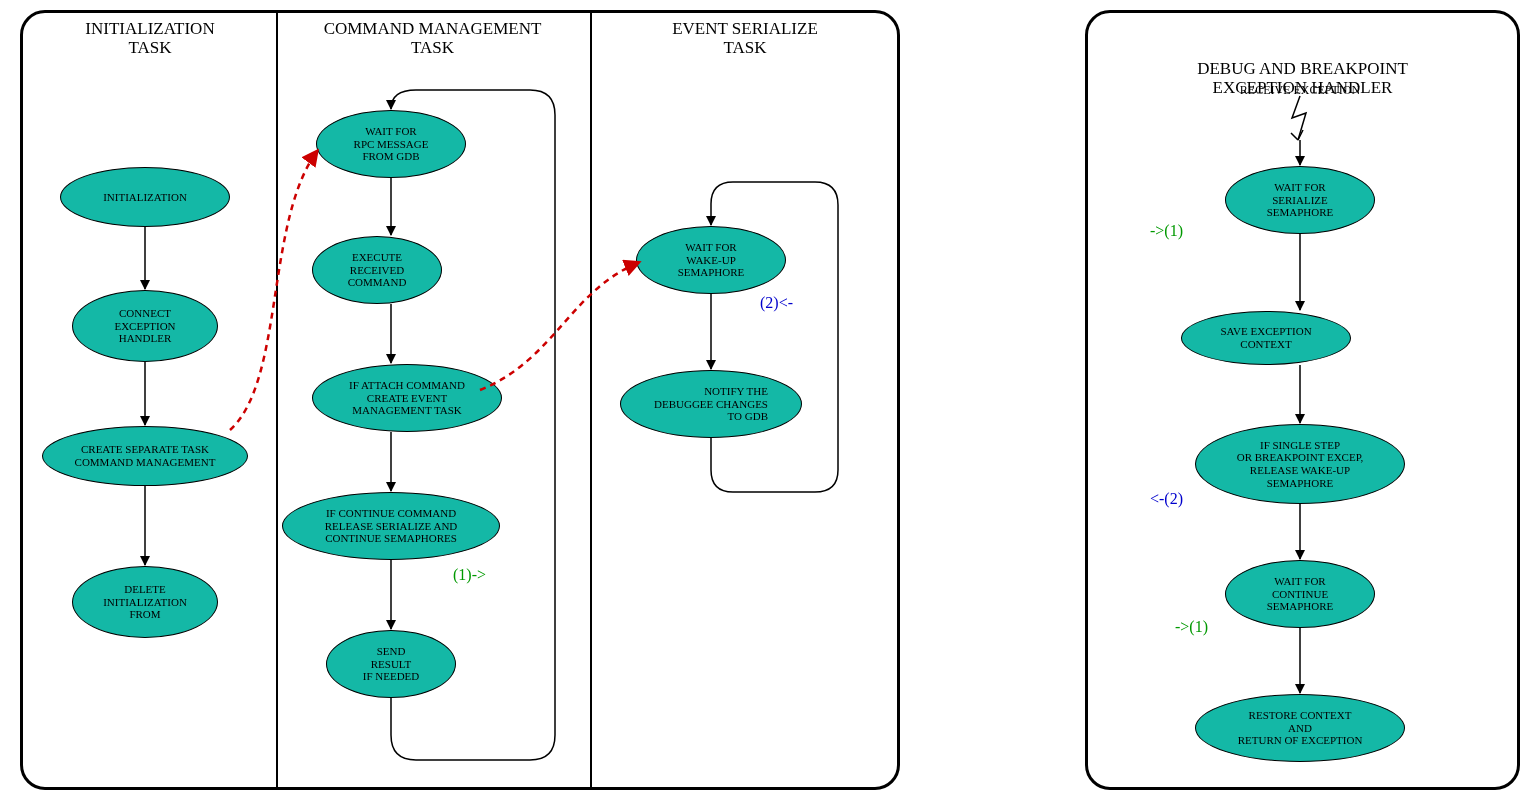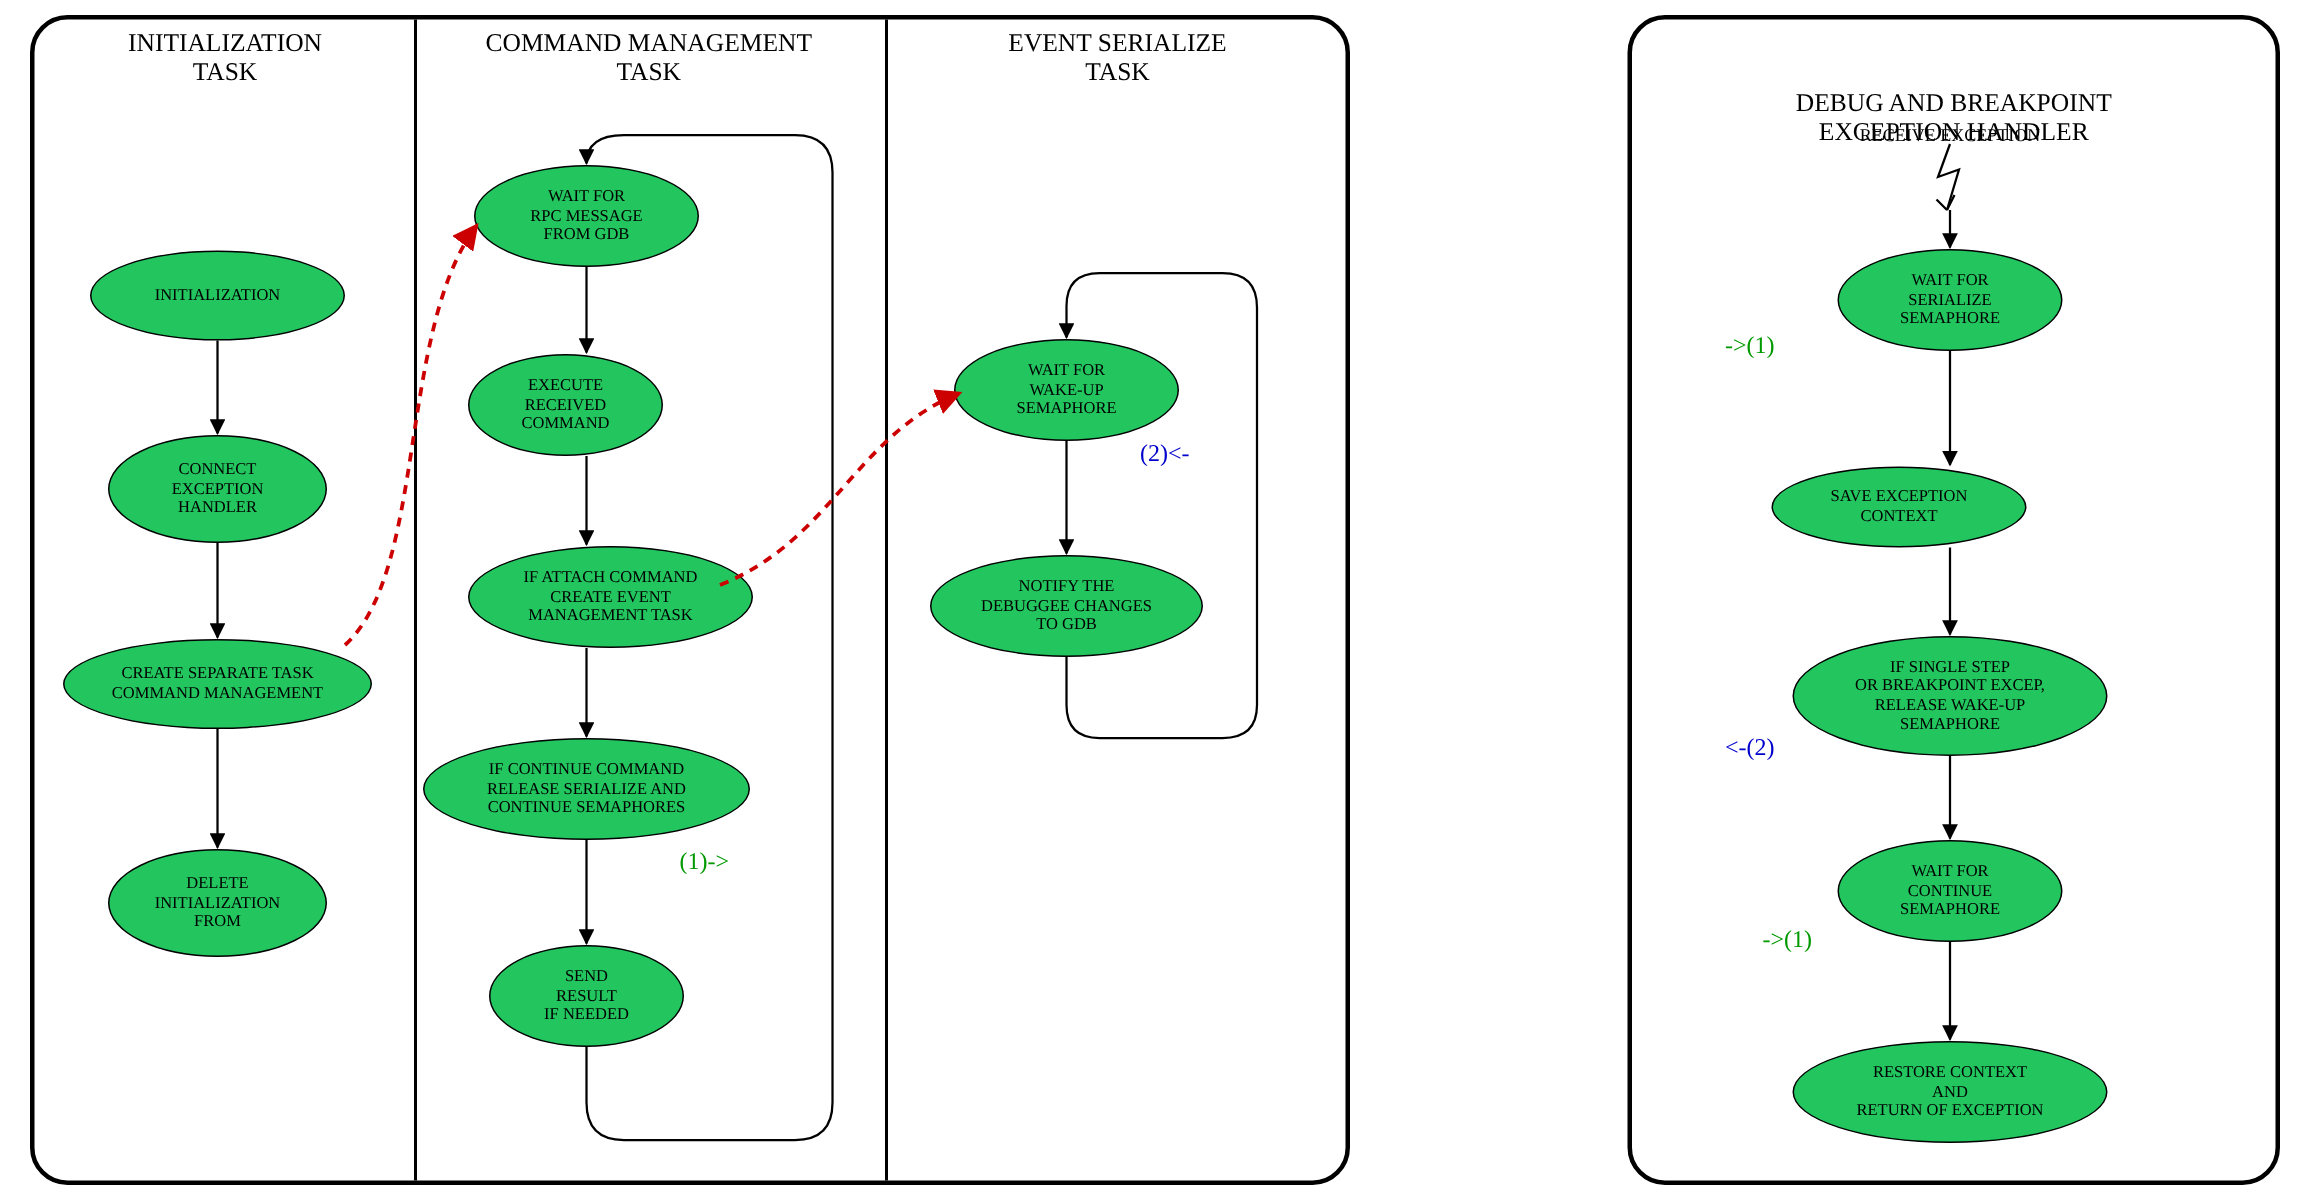--- a/index.html
+++ b/index.html
@@ -27,21 +27,21 @@
     position: absolute;
     border: 1.5px solid #000;
     border-radius: 50%;
     display: flex;
     align-items: center;
     justify-content: center;
     text-align: center;
     font-size: 11px;
     line-height: 1.15;
     white-space: pre;
-    background: #22c55e;
+    background: #14b8a6;
   }
   .vline {
     position: absolute;
     width: 1.5px;
     background: #000;
   }
   .marker {
     position: absolute;
     font-size: 16px;
   }
@@ -83,21 +83,21 @@
 <div class="node" style="left:282px; top:492px; width:218px; height:68px;">IF CONTINUE COMMAND
 RELEASE SERIALIZE AND
 CONTINUE SEMAPHORES</div>
 <div class="node" style="left:326px; top:630px; width:130px; height:68px;">SEND
 RESULT
 IF NEEDED</div>
 
 <div class="node" style="left:636px; top:226px; width:150px; height:68px;">WAIT FOR
 WAKE-UP
 SEMAPHORE</div>
-<div class="node" style="left:620px; top:370px; width:182px; height:68px;">NOTIFY THE
+<div class="node" style="left:620px; top:370px; width:182px; height:68px;text-align:right;">NOTIFY THE
 DEBUGGEE CHANGES
 TO GDB</div>
 
 <div class="panel" style="left:1085px; top:10px; width:435px; height:780px;"></div>
 <div class="col-title" style="left:1095px; top:20px; width:415px;margin-top:40px;">DEBUG AND BREAKPOINT
 EXCEPTION HANDLER</div>
 <div class="col-title" style="left:1200px; top:84px; width:200px; font-size:12px;">RECEIVE EXCEPTION</div>
 
 <div class="node" style="left:1225px; top:166px; width:150px; height:68px;">WAIT FOR
 SERIALIZE

